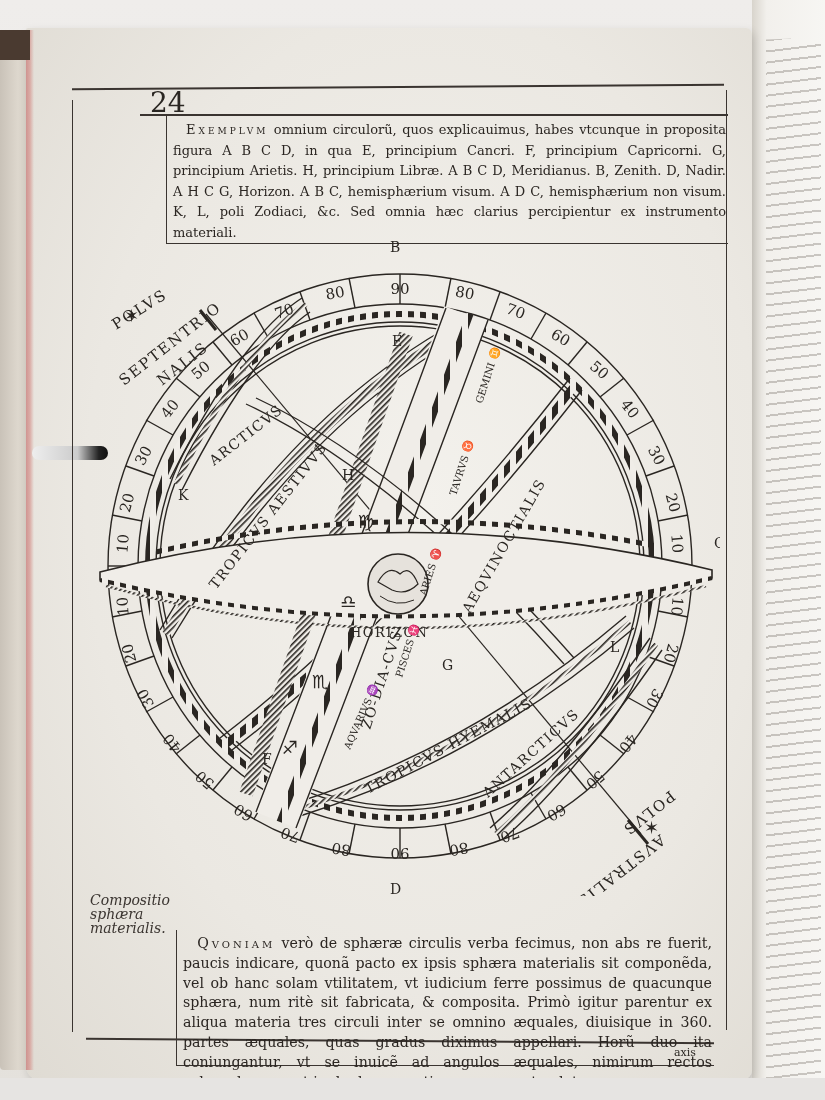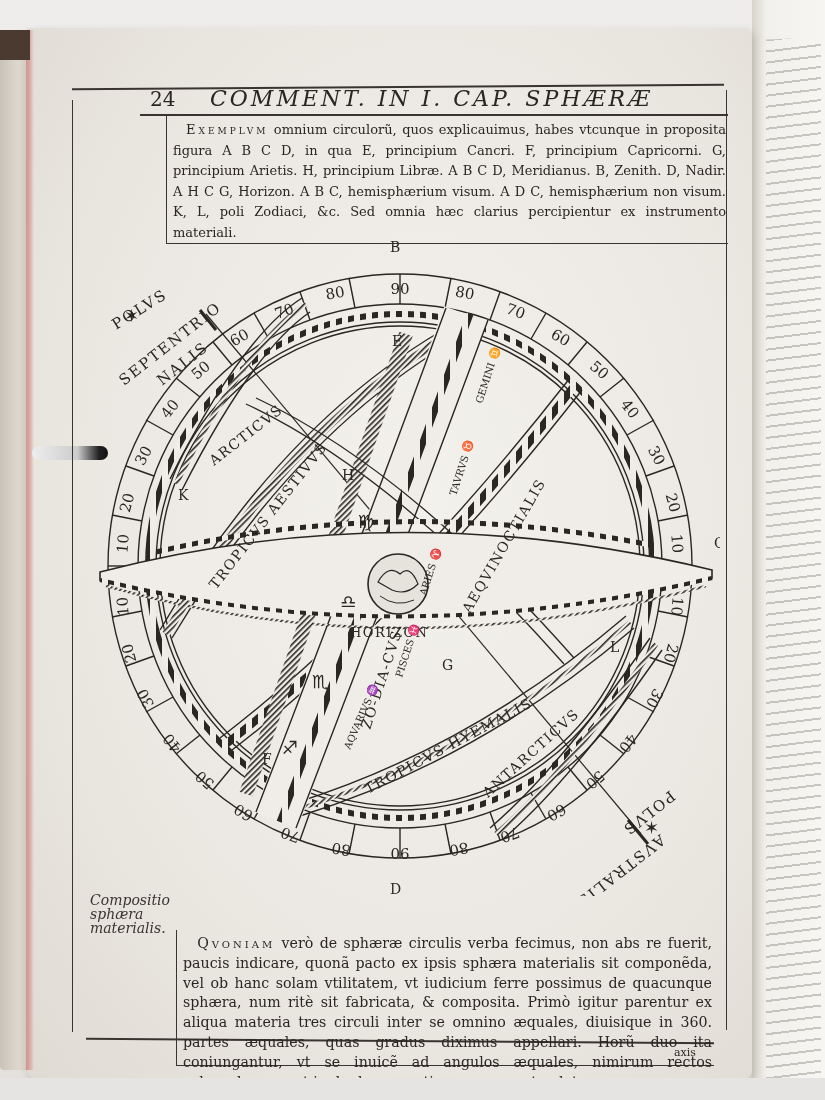--- a/index.html
+++ b/index.html
@@ -28,21 +28,21 @@
 
   
   .rule { position:absolute; background:#3a3430; }
   .r-top { left:72px; top:86px; width:652px; height:1.5px; transform:rotate(-0.4deg); }
   .r-head { left:140px; top:114px; width:588px; height:1.5px; }
   .r-left { left:72px; top:100px; width:1.2px; height:932px; }
   .r-right { left:726px; top:90px; width:1.2px; height:940px; }
   .r-bottom { left:86px; top:1040px; width:628px; height:1.5px; transform:rotate(0.4deg); }
 
   .running-head { position:absolute; left:150px; top:86px; width:560px; display:flex; align-items:baseline; }
-  .folio { font-size:20px; width:60px; }
+  .folio { font-size:28px; width:60px; }
   .head-title { font-style:italic; font-size:22px; letter-spacing:3px; }
 
   .box-top { position:absolute; left:166px; top:116px; width:562px; height:128px;
              border-left:1.3px solid #3a3430; border-bottom:1.3px solid #3a3430; }
   .para { font-size:13px; line-height:20.6px; text-align:justify; padding:4px 2px 0 6px; color:#2b2622; }
   .smallcaps { letter-spacing:3px; font-variant:small-caps; }
 
   .diagram { position:absolute; left:96px; top:234px; width:624px; height:662px; }
 
   .margin-note { position:absolute; left:90px; top:893px; width:86px; font-style:italic; font-size:14px; line-height:14px; color:#3a3430; }
@@ -66,21 +66,20 @@
 <div class="hole"></div>
 
 <div class="rule r-top"></div>
 <div class="rule r-head"></div>
 <div class="rule r-left"></div>
 <div class="rule r-right"></div>
 <div class="rule r-bottom"></div>
 
 <div class="running-head">
   <span class="folio">24</span>
-  <span class="head-title">COMMENT. IN I. CAP. SPHÆRÆ</span>
 </div>
 
 <div class="box-top">
   <p class="para"> <span class="smallcaps">Exemplvm</span><span> omnium circulorũ, quos explicauimus, habes vtcunque in proposita figura A B C D, in qua E, principium Cancri. F, principium Capricorni. G, principium Arietis. H, principium Libræ. A B C D, Meridianus. B, Zenith. D, Nadir. A H C G, Horizon. A B C, hemisphærium visum. A D C, hemisphærium non visum. K, L, poli Zodiaci, &amp;c. Sed omnia hæc clarius percipientur ex instrumento materiali.</span></p>
 </div>
 
 <svg class="diagram" viewBox="0 0 624 662" xmlns="http://www.w3.org/2000/svg">
   <defs>
     <pattern id="checker" width="12" height="6" patternUnits="userSpaceOnUse">
       <rect width="6" height="6" fill="#2a2622"></rect>

